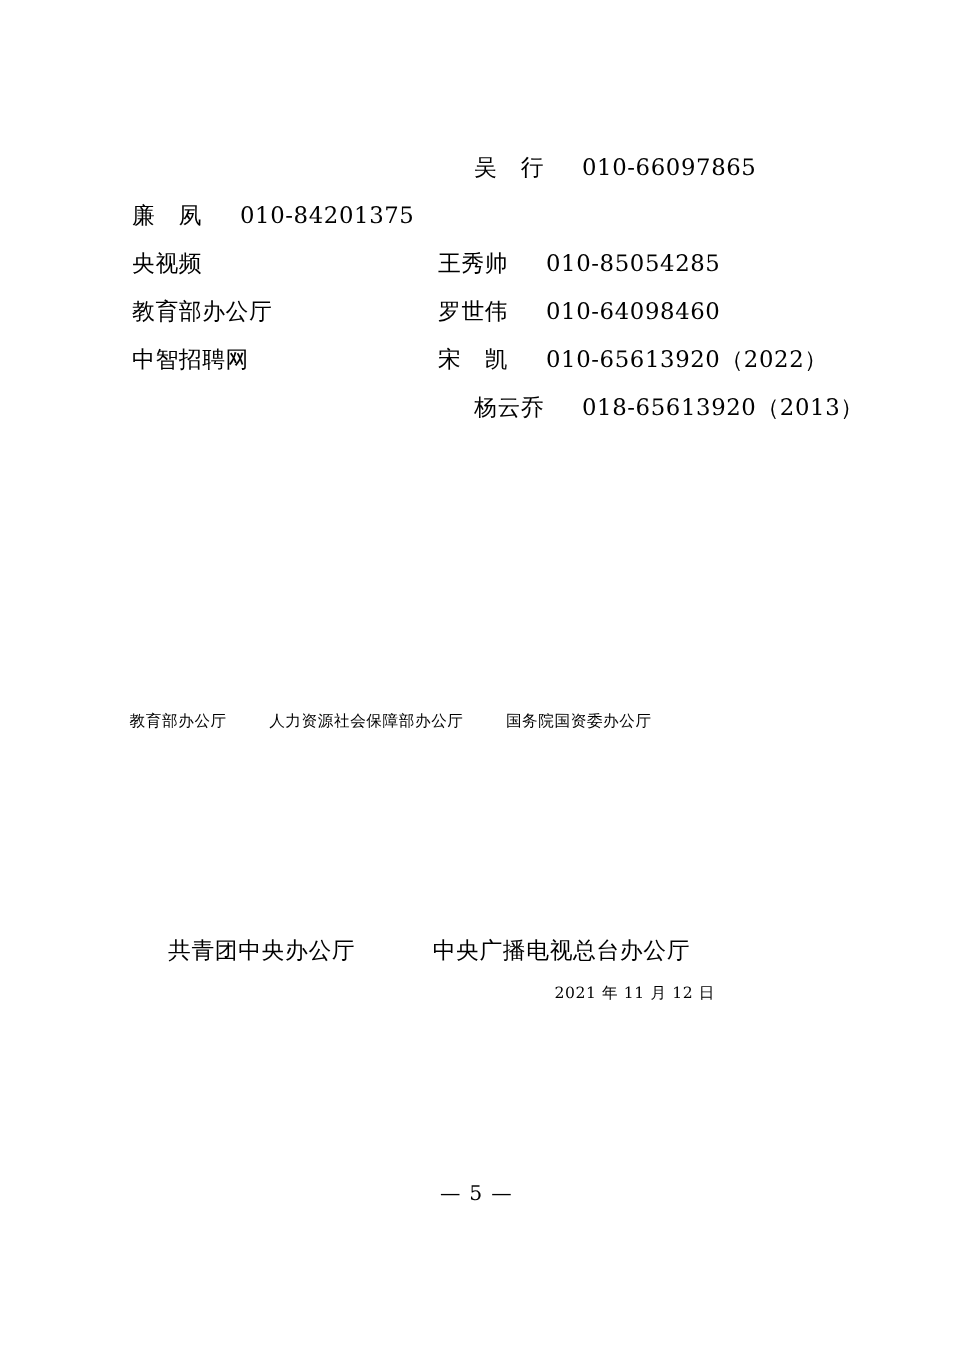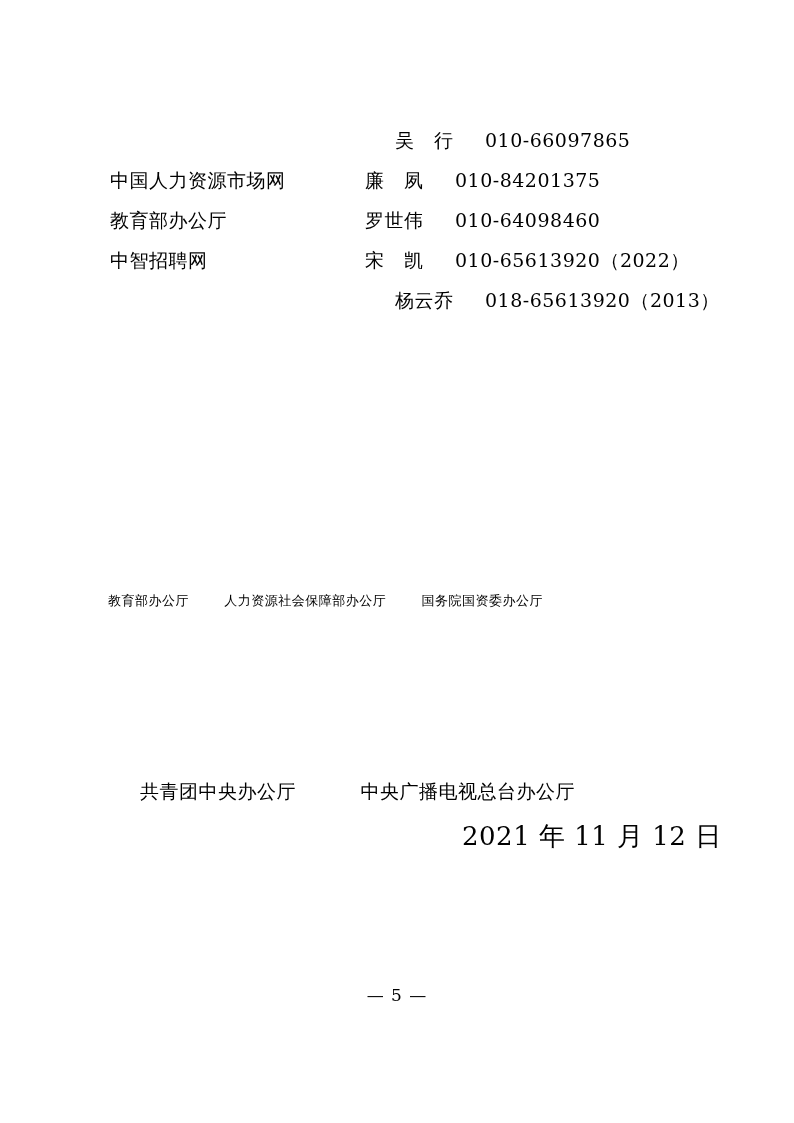--- a/index.html
+++ b/index.html
@@ -78,21 +78,21 @@
     display: inline-block;
   }
   .signers-line2 .right-sign {
     display: inline-block;
     margin-left: 58px;
   }
   .date-line {
     position: absolute;
     left: 462px;
     top: 819px;
-    font-size: 26px;
+    font-size: 13px;
     letter-spacing: 0.5px;
     white-space: nowrap;
   }
 
   
   .page-number {
     position: absolute;
     left: 0;
     right: 0;
     top: 985px;
@@ -108,25 +108,29 @@
 
   <div class="contact-block">
 
     <div class="contact-row">
       <span class="org indent-org"></span>
       <span class="person">吴　行</span>
       <span class="phone">010-66097865</span>
     </div>
 
     <div class="contact-row">
-      <span class="org">中国人力资源市场网</span>
       <span class="person">廉　夙</span>
       <span class="phone">010-84201375</span>
     </div>
 
+    <div class="contact-row">
+      <span class="org">央视频</span>
+      <span class="person">王秀帅</span>
+      <span class="phone">010-85054285</span>
+    </div>
 
     <div class="contact-row">
       <span class="org">教育部办公厅</span>
       <span class="person">罗世伟</span>
       <span class="phone">010-64098460</span>
     </div>
 
     <div class="contact-row">
       <span class="org">中智招聘网</span>
       <span class="person">宋　凯</span>

